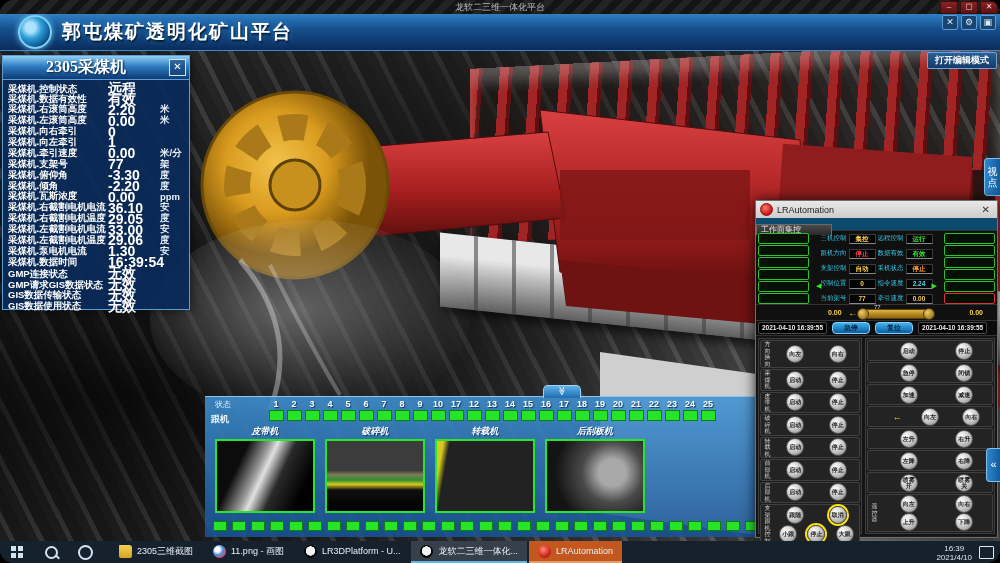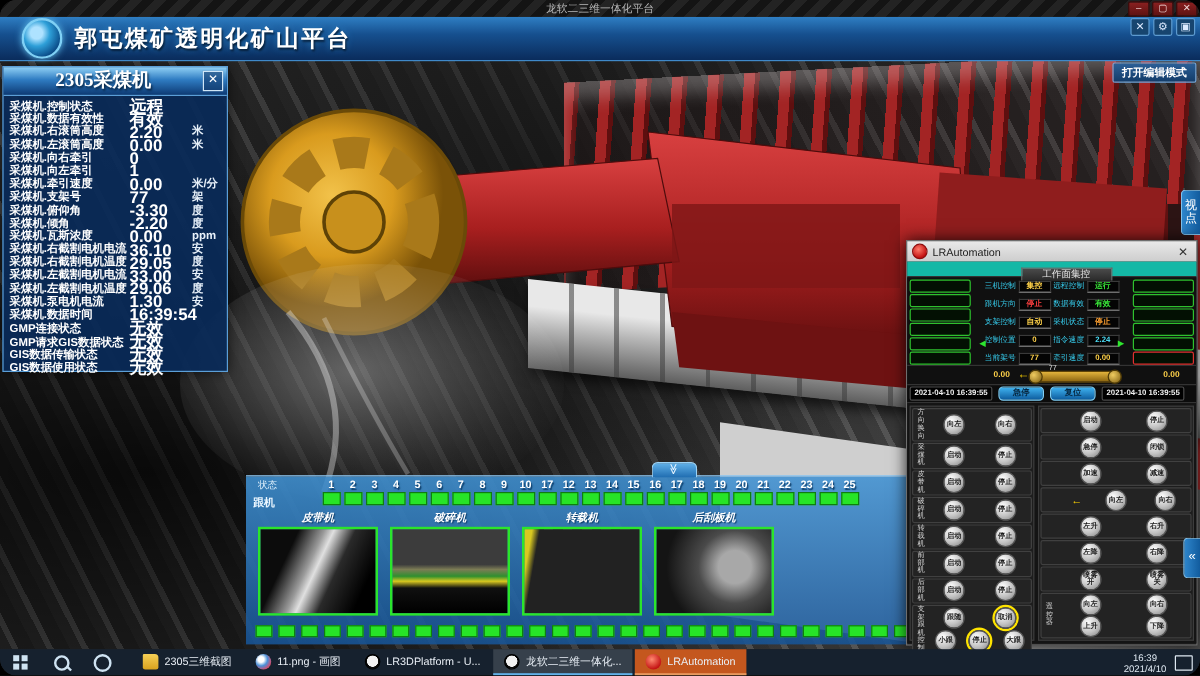--- a/index.html
+++ b/index.html
@@ -107,21 +107,21 @@
   .dash{width:12px;height:8px;background:#27e427;border:1px solid #0f7d0f;}
 
   
   .lra{position:absolute;left:755px;top:200px;width:243px;height:338px;z-index:70;
     background:#1c1c1c;border:1px solid #6e6e6e;box-shadow:0 0 12px rgba(0,0,0,.8);box-sizing:border-box;}
   .lra-title{height:17px;background:linear-gradient(#e9e9e9,#cdcdcd);display:flex;align-items:center;padding:0 4px;}
   .lra-logo{width:11px;height:11px;border-radius:50%;background:radial-gradient(circle at 40% 35%,#ff7a6a,#c41414 70%);
     border:1px solid #8e0d0d;margin-right:4px;}
   .lra-name{flex:1;font-size:9px;color:#222;}
   .lra-x{font-size:10px;color:#333;padding:0 3px;}
-  .lra-tabs{height:12px;background:#14b8a6;text-align:center;border-bottom:1px solid #333;padding-left:24px;}
+  .lra-tabs{height:12px;background:#0c4a6e;border-bottom:1px solid #333;}
   .lra-tab{display:inline-block;min-width:66px;background:linear-gradient(#4a4a4a,#2a2a2a);
     border:1px solid #6a6a6a;border-bottom:none;color:#e8e8e8;font-size:8px;line-height:10px;padding:0 4px;}
   .ctrl{height:74px;display:flex;background:#101010;border-bottom:1px solid #333;padding:2px 2px 0 2px;box-sizing:border-box;}
   .gbtn-col{width:62px;display:flex;flex-direction:column;gap:1px;}
   .gbtn{flex:1;background:#031003;border:1px solid #2ec22e;border-radius:2px;color:#3ae63a;
     font-size:6.5px;line-height:9px;text-align:center;white-space:nowrap;overflow:hidden;}
   .gbtn.red{border-color:#e03030;color:#ff4a4a;}
   .scale{width:13px;display:flex;flex-direction:column;justify-content:space-between;
     padding:1px 0;color:#ddd;font-size:6px;text-align:center;position:relative;}
   .scale .arrowL,.scale .arrowR{position:absolute;bottom:14px;font-size:7px;color:#2ee62e;}

